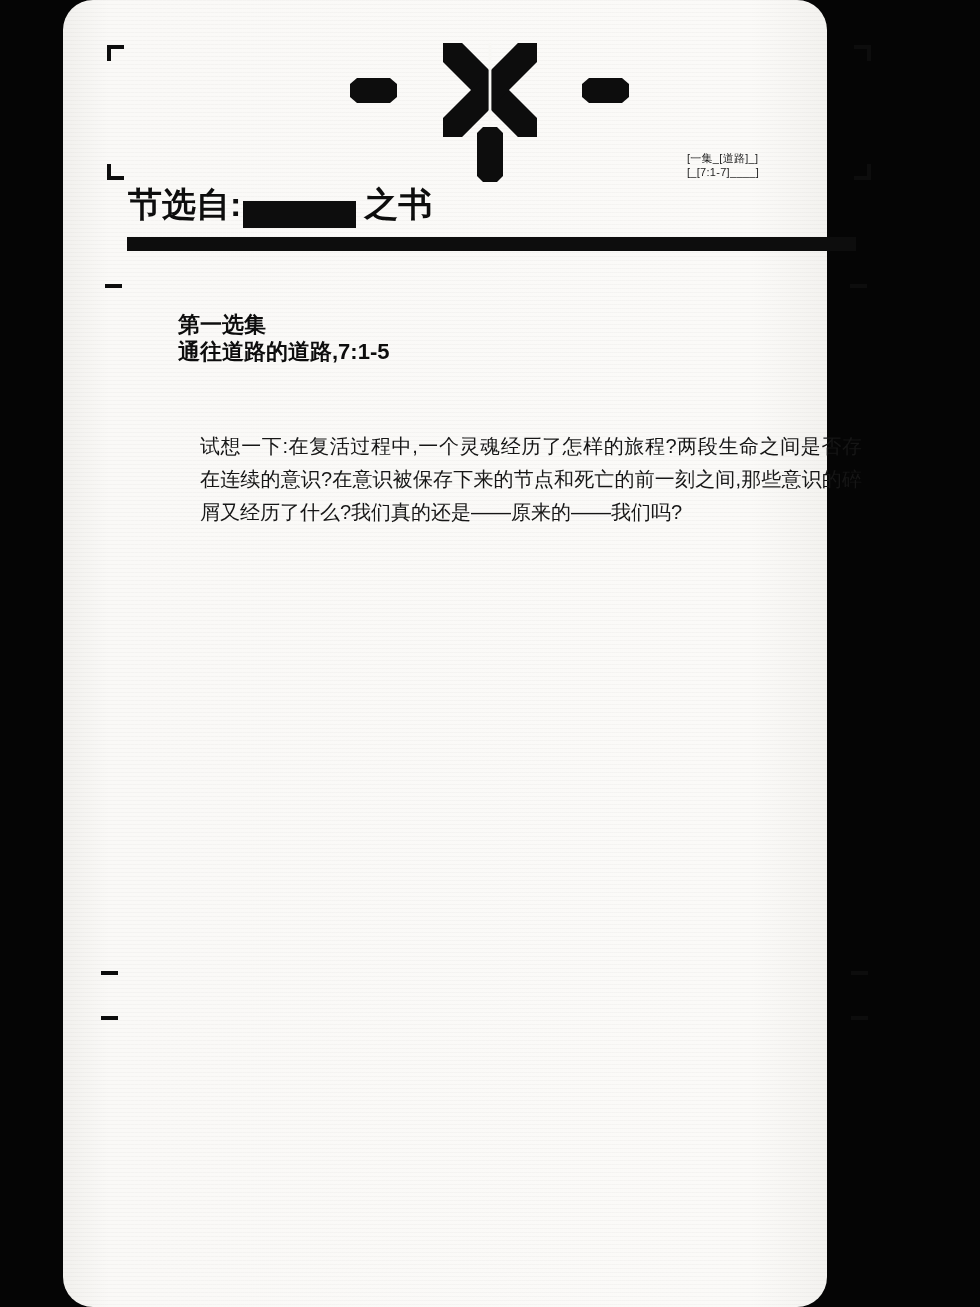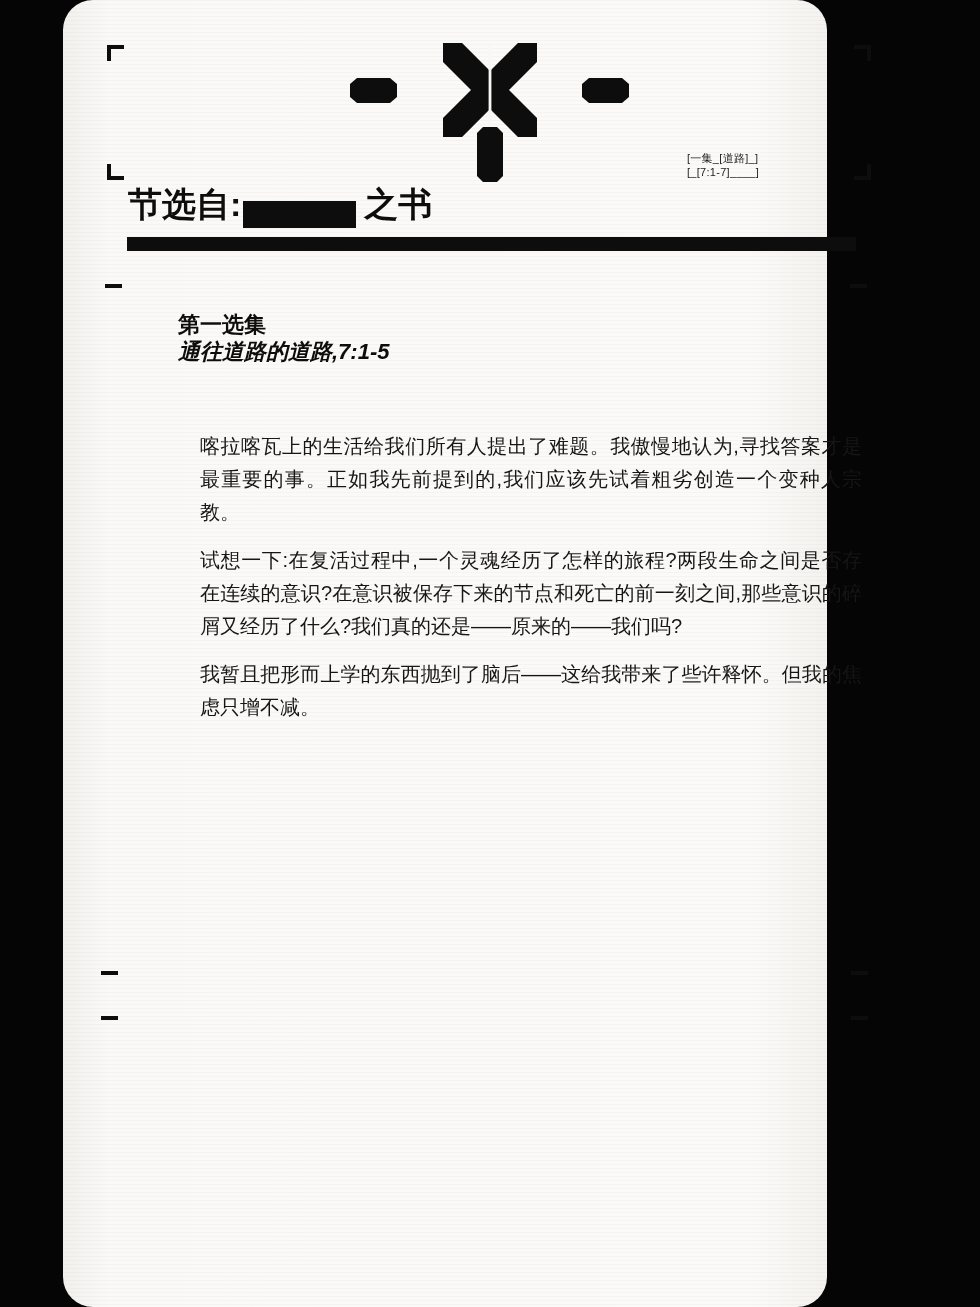--- a/index.html
+++ b/index.html
@@ -51,21 +51,21 @@
     position:absolute;left:64px;top:237px;width:729px;height:14px;background:var(--ink);
   }
   .dash{position:absolute;width:17px;height:4px;background:var(--ink);}
   .d1l{left:42px;top:284px;}   .d1r{left:787px;top:284px;}
   .d2l{left:38px;top:971px;}   .d2r{left:788px;top:971px;}
   .d3l{left:38px;top:1016px;}  .d3r{left:788px;top:1016px;}
   .section{
     position:absolute;left:75px;top:311px;color:var(--ink);
     font-size:22px;line-height:27px;font-weight:700;white-space:nowrap;margin-left:40px;
   }
-  .section .sub{font-style:italic;}
+  .section .sub{}
   .bodytext{
     position:absolute;left:137px;top:430px;width:662px;
     font-size:20px;line-height:33px;color:#161616;
     text-align:justify;
   }
   .bodytext p{margin:0 0 15px 0;}
 </style>
 </head>
 <body>
 
@@ -108,18 +108,16 @@
   <div class="dash d2r"></div>
   <div class="dash d3l"></div>
   <div class="dash d3r"></div>
 
   <div class="section">
     <div>第一选集</div>
     <div class="sub">通往道路的道路,7:1-5</div>
   </div>
 
   <div class="bodytext">
-    <p>喀拉喀瓦上的生活给我们所有人提出了难题。我傲慢地认为,寻找答案才是最重要的事。正如我先前提到的,我们应该先试着粗劣创造一个变种人宗教。</p>
     <p>试想一下:在复活过程中,一个灵魂经历了怎样的旅程?两段生命之间是否存在连续的意识?在意识被保存下来的节点和死亡的前一刻之间,那些意识的碎屑又经历了什么?我们真的还是——原来的——我们吗?</p>
-    <p>我暂且把形而上学的东西抛到了脑后——这给我带来了些许释怀。但我的焦虑只增不减。</p>
   </div>
 
 </div>
 
 </body></html>

